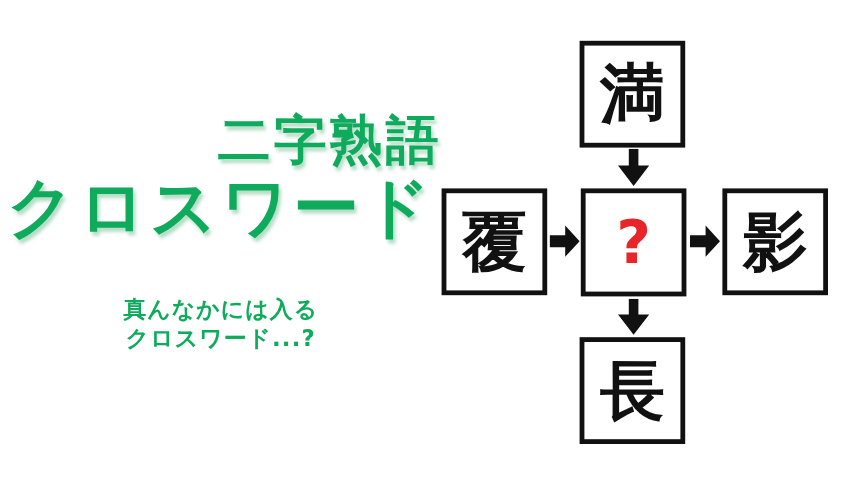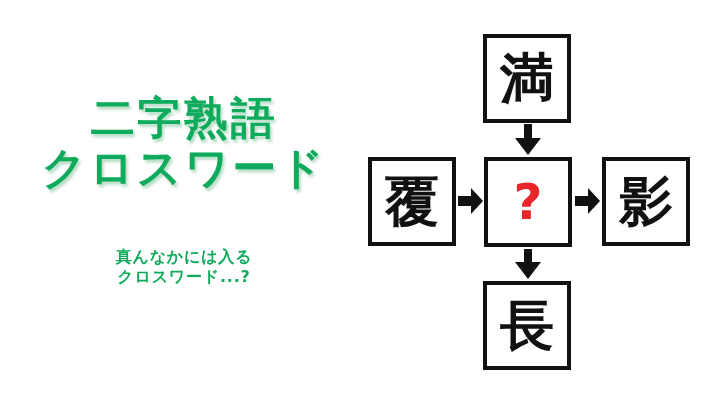--- a/index.html
+++ b/index.html
@@ -28,35 +28,36 @@
     color: #0FAB5C;
     font-weight: 700;
     line-height: 1.0;
     letter-spacing: 0.06em;
     text-shadow: 2px 3px 3px rgba(120, 190, 150, 0.55);
     white-space: nowrap;
   }
   .title-line.l1 {
     font-size: 44px;
     margin-bottom: 6px;
+    text-align: right;
   }
   .title-line.l2 {
-    font-size: 44px;
+    font-size: 55px;
   }
   .subtitle-block {
     position: absolute;
     left: 0px;
     top: 247px;
     width: 368px;
     text-align: center;
   }
   .subtitle-line {
     color: #0FAB5C;
     font-weight: 700;
-    font-size: 16px;
+    font-size: 19px;
     line-height: 1.25;
     letter-spacing: 0.05em;
     white-space: nowrap;
   }
 
   
   .cell {
     position: absolute;
     box-sizing: border-box;
     border: 4px solid #111111;

